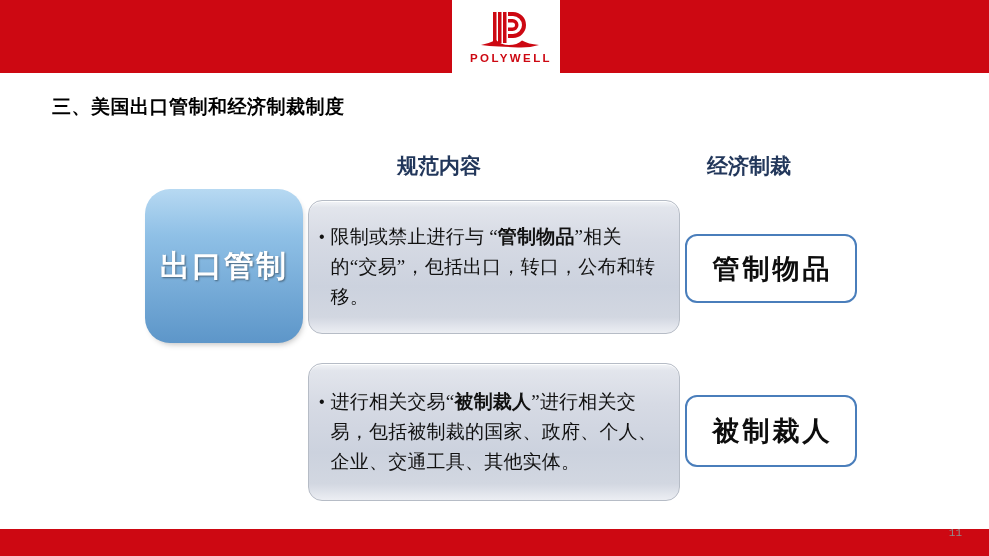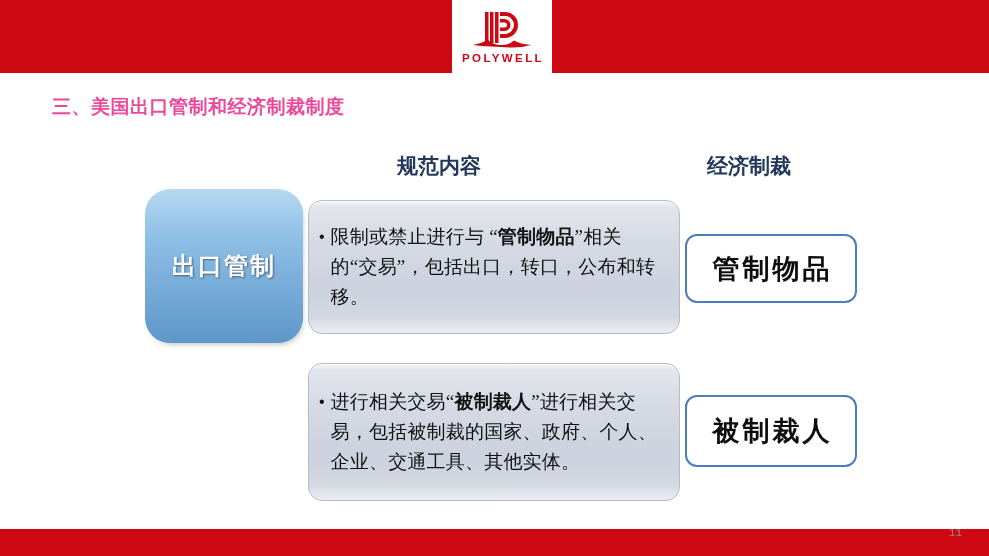--- a/index.html
+++ b/index.html
@@ -26,20 +26,21 @@
   .logo-panel {
     position: absolute;
     left: 452px; top: 0;
     width: 100px;
     height: 78px;
     background: #ffffff;
     display: flex;
     flex-direction: column;
     align-items: center;
     justify-content: flex-start;
+    padding-left: 8px;
   }
   .logo-mark {
     margin-top: 6px;
     width: 64px;
     height: 48px;
   }
   .logo-word {
     font-family: "Liberation Sans", "DejaVu Sans", sans-serif;
     font-size: 11.5px;
     font-weight: bold;
@@ -49,21 +50,21 @@
     padding-left: 2px;
   }
 
   
   .slide-title {
     position: absolute;
     left: 52px;
     top: 94px;
     font-size: 19px;
     font-weight: bold;
-    color: #ec4899;
+    color: #000000;
     letter-spacing: 0.5px;
     white-space: nowrap;
   }
 
   
   .col-header {
     position: absolute;
     font-size: 21px;
     font-weight: bold;
     color: #22375b;
@@ -109,21 +110,21 @@
   .blue-box::before {
     content: "";
     position: absolute;
     left: -3px; top: -3px; right: -3px; bottom: -3px;
     border-radius: 25px;
     background: linear-gradient(to bottom, #b7d9f2 0%, #8fc0e6 30%, #5d96c9 100%);
     z-index: -1;
   }
   .blue-label {
     font-family: "Liberation Serif", "DejaVu Serif", serif;
-    font-size: 24px;
+    font-size: 30px;
     font-weight: bold;
     color: #ffffff;
     letter-spacing: 2px;
     text-shadow: 1px 1px 2px rgba(0,0,0,0.45);
     white-space: nowrap;
   }
 
   
   .gray-box {
     position: absolute;

